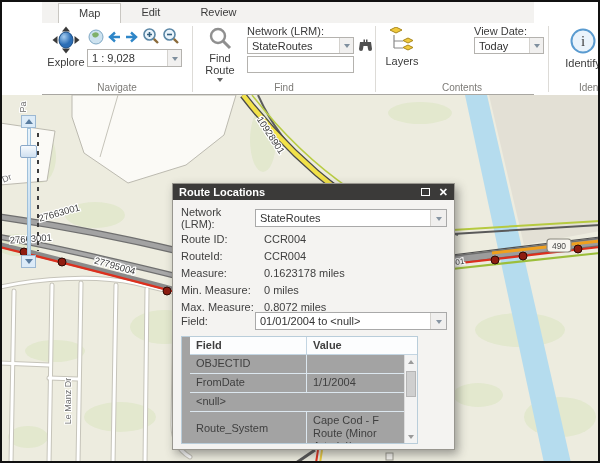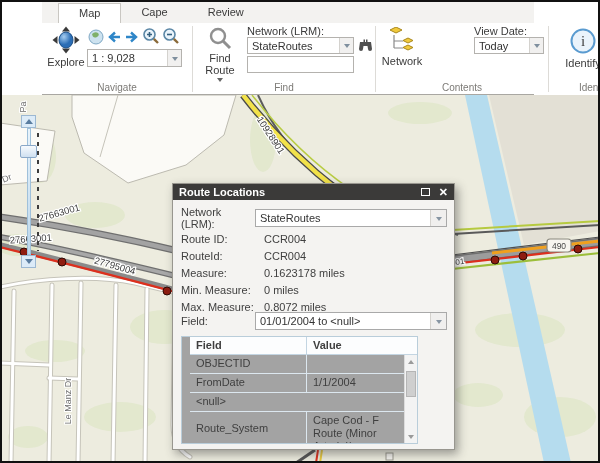--- a/index.html
+++ b/index.html
@@ -66,21 +66,21 @@
   .sb-up::after { content:""; border:3.5px solid transparent; border-bottom:4.5px solid #9a9a9a; transform:translateY(-2px); }
   .sb-dn::after { content:""; border:3.5px solid transparent; border-top:4.5px solid #9a9a9a; transform:translateY(2px); }
   .sb-thumb { position:absolute; left:1px; top:16px; width:10px; height:26px; background:#cfcfcf; border:1px solid #b5b5b5; cursor:grab; }
 </style>
 </head>
 <body>
 
 <div class="ribbon">
   <div class="tabstrip">
     <div class="tab active">Map</div>
-    <div class="tab">Cape</div>
+    <div class="tab">Edit</div>
     <div class="tab">Review</div>
   </div>
   <div class="ribbon-body">
     <div class="rsep" style="left:150px"></div>
     <div class="rsep" style="left:333px"></div>
     <div class="rsep" style="left:506px"></div>
 
     <div class="rgroup" style="left:0;width:150px">
       <div class="icon-btn" style="left:4px;top:3px;width:40px">
         <span>
@@ -179,21 +179,21 @@
     <div class="rgroup" style="left:334px;width:172px">
       <div class="icon-btn" style="left:4px;top:4px;width:44px">
         <span>
           <svg width="26" height="26" viewBox="0 0 26 26">
             <path d="M5,8 V21 M5,14 H14 M5,21 H14" stroke="#8a8a8a" stroke-width="1.2" fill="none"></path>
             <path d="M7,0 L13,3 L7,6 L1,3 Z" fill="#f0c93c" stroke="#a8871c"></path>
             <path d="M19,11 L24,13.5 L19,16 L14,13.5 Z" fill="#f0c93c" stroke="#a8871c"></path>
             <path d="M19,18 L24,20.5 L19,23 L14,20.5 Z" fill="#f0c93c" stroke="#a8871c"></path>
           </svg>
         </span>
-        <span>Network</span>
+        <span>Layers</span>
       </div>
       <div class="rlabel" style="left:98px;top:2px">View Date:</div>
       <div class="combo" style="left:98px;top:14px;width:70px;height:17px">
         <span>Today</span>
         <span class="dd"></span>
       </div>
       <div class="rgroup-label">Contents</div>
     </div>
 
     <div class="rgroup" style="left:507px;width:92px">

